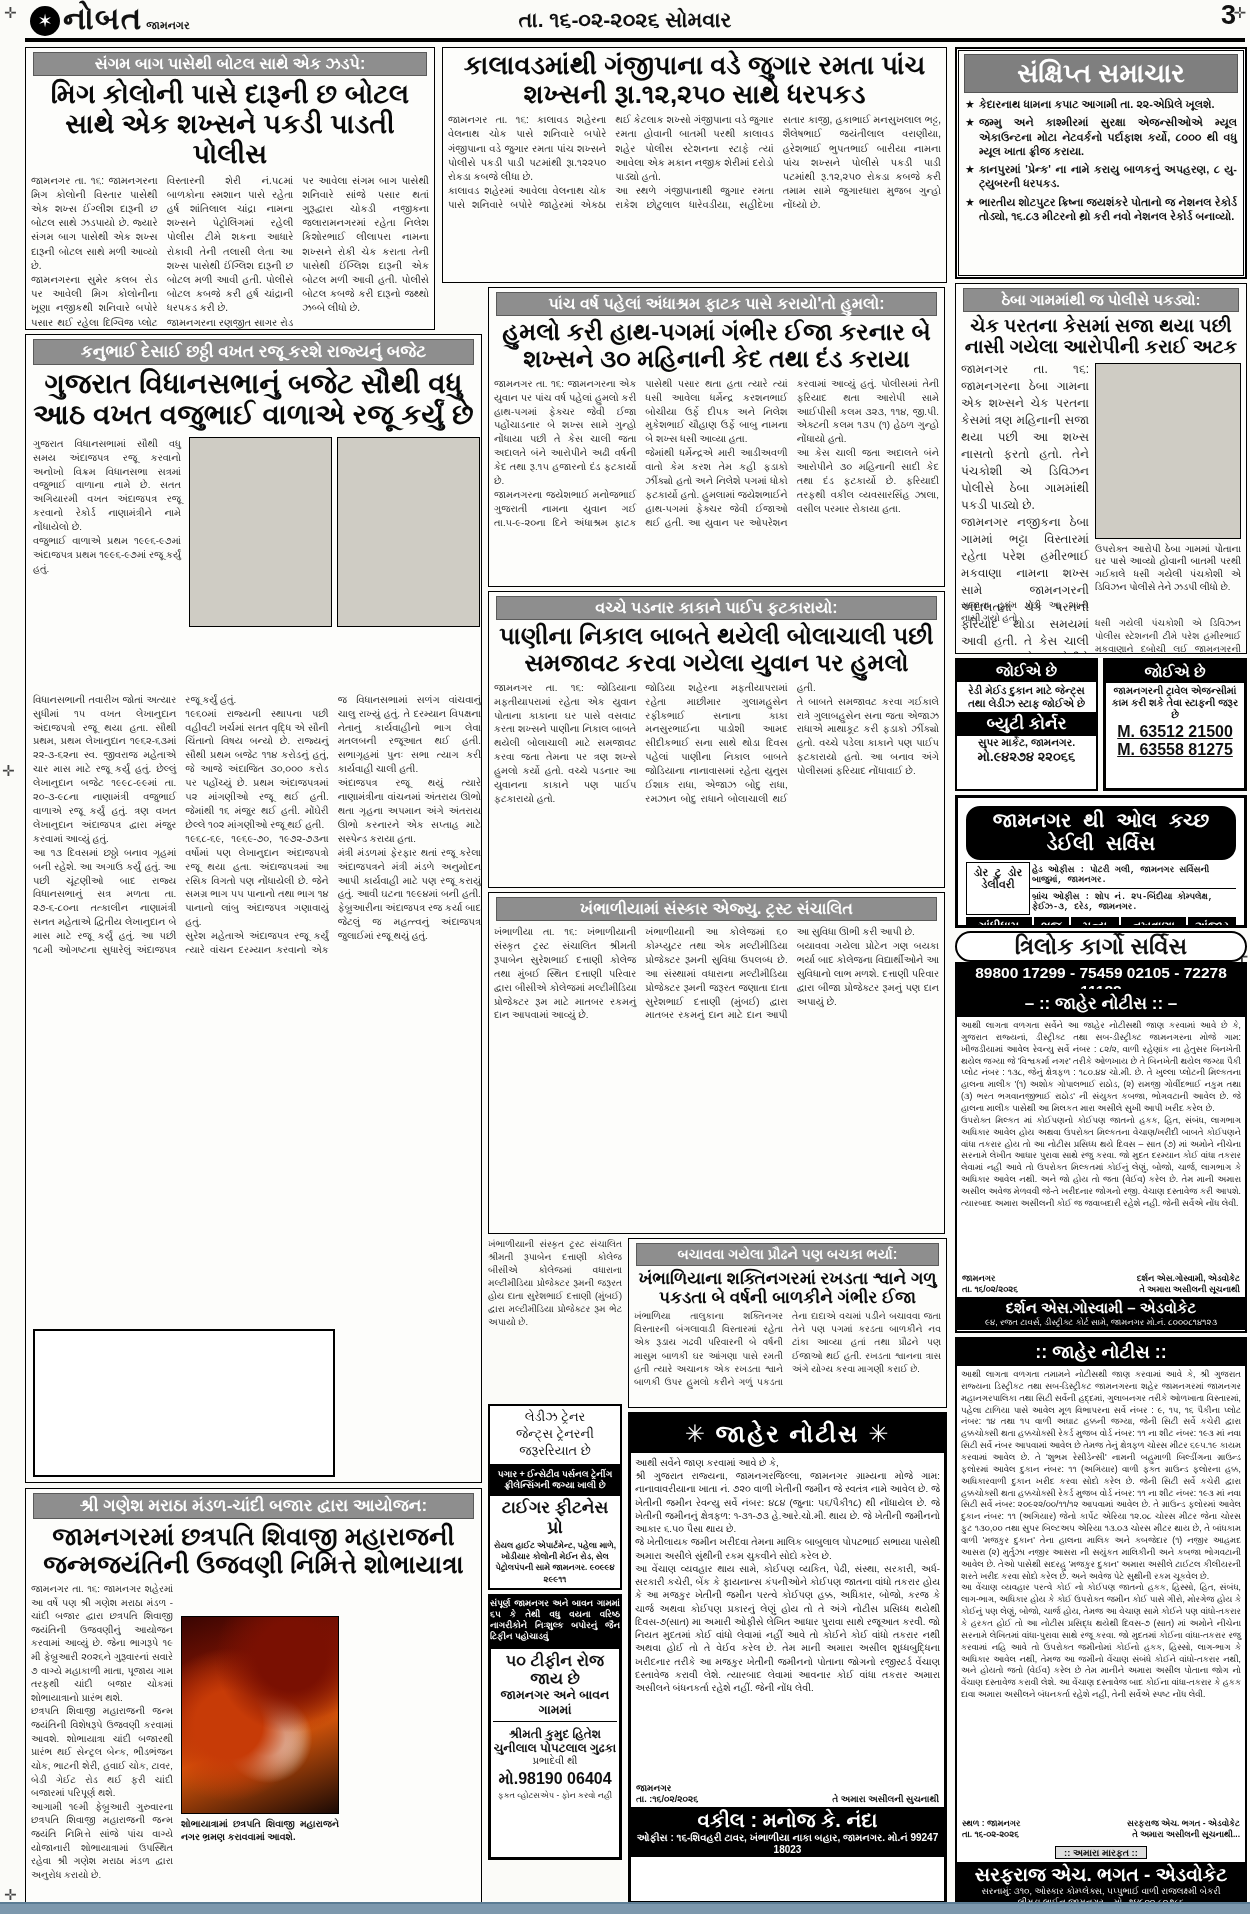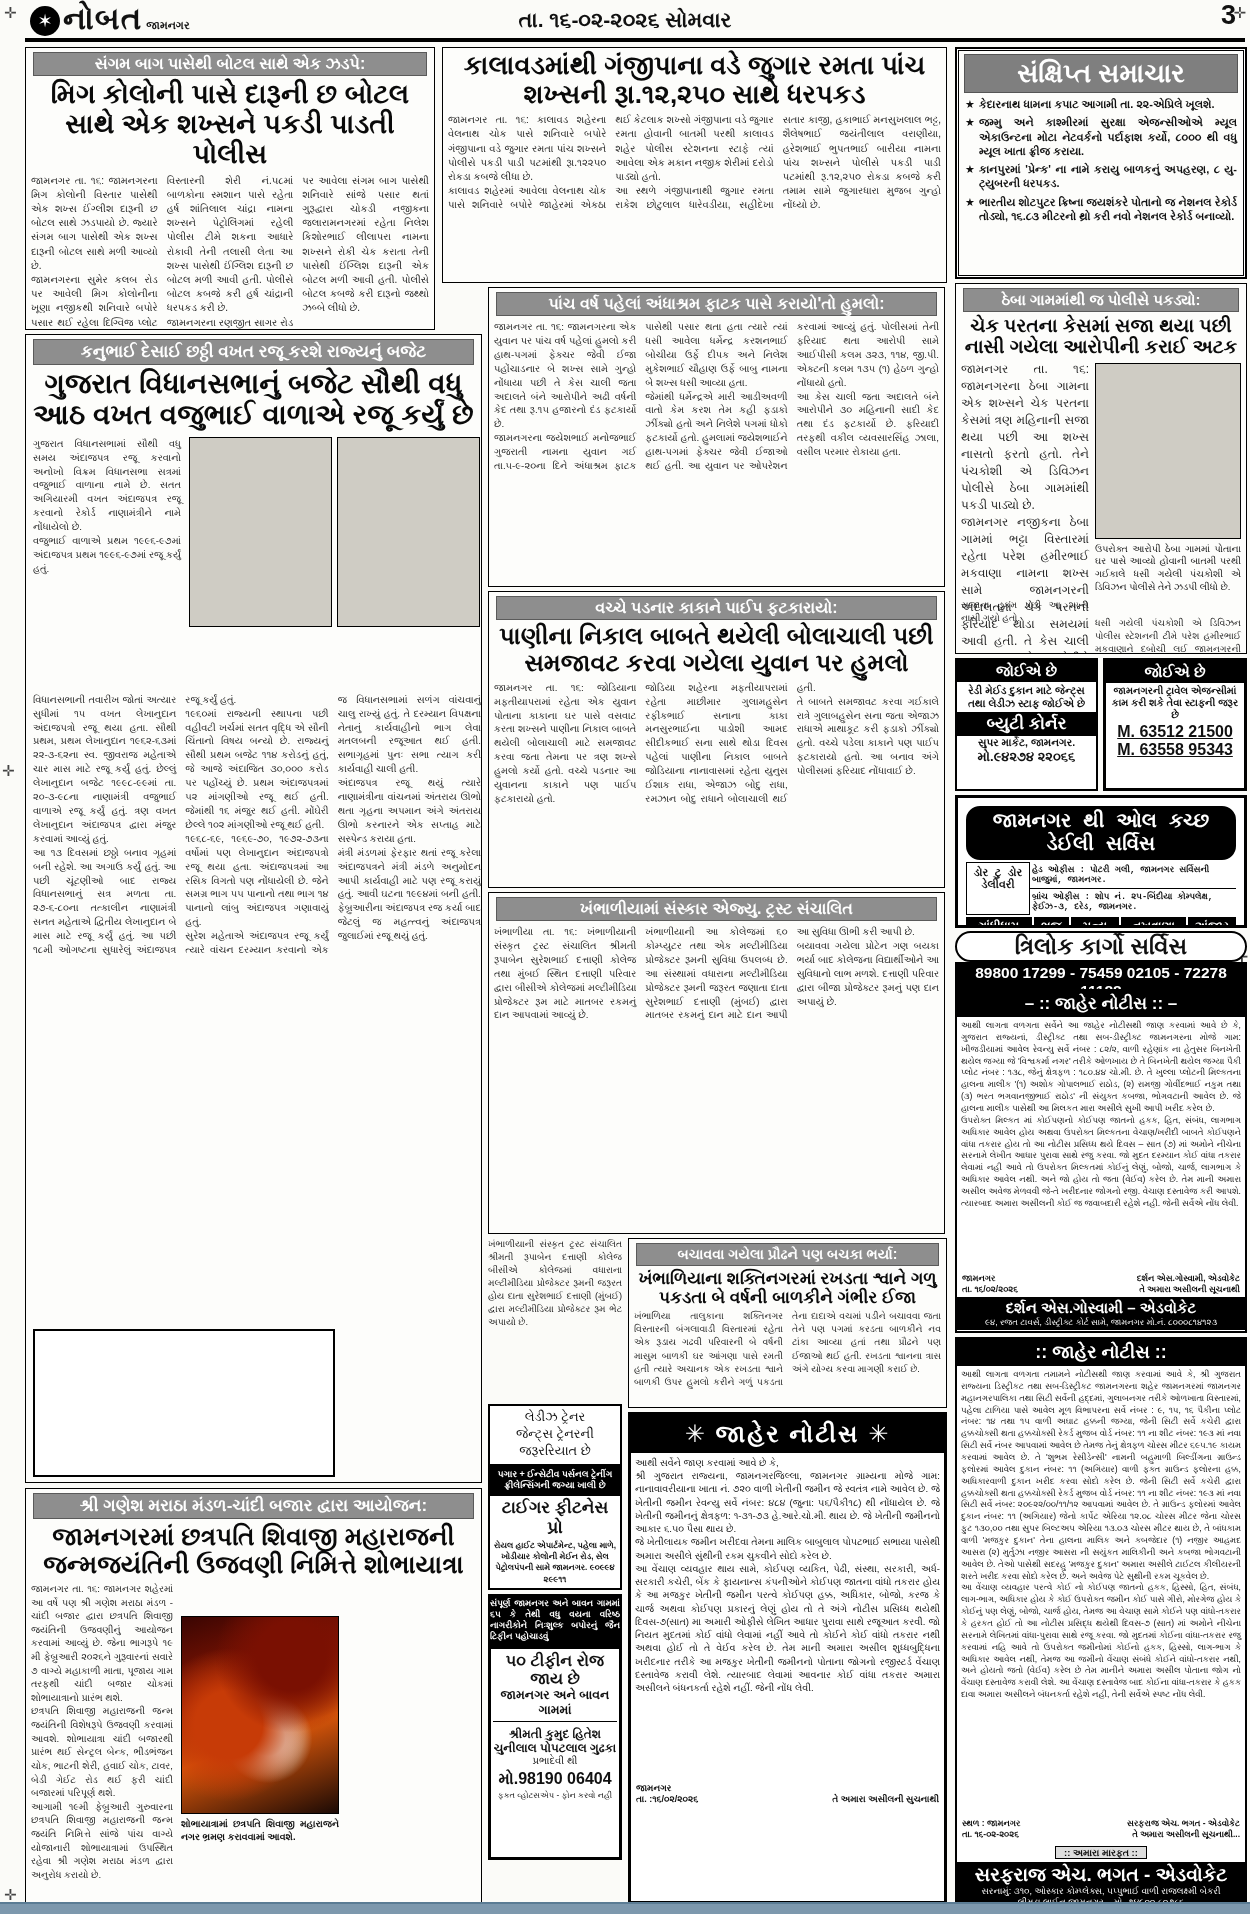--- a/index.html
+++ b/index.html
@@ -210,20 +210,21 @@
         </tbody>
           </table>
       </div>
       <div class="bd" style="position:absolute;left:314px;top:898px;width:136px;height:196px;font-size:9.3px;"></div>
 
     </div>
   </div>
 
   <div class="art" style="left:488px;top:287px;width:457px;height:300px;">
     <div class="kick" style="font-size:16px;">પાંચ વર્ષ પહેલાં અંધાશ્રમ ફાટક પાસે કરાયો'તો હુમલો:</div>
+    <div class="hl" style="font-size:24px;">હુમલો કરી હાથ-પગમાં ગંભીર ઈજા કરનાર બે શખ્સને ૩૦ મહિનાની કેદ તથા દંડ કરાયા</div>
     <div class="bd c3" style="font-size:9.8px;margin-top:4px;height:196px;">જામનગર તા. ૧૬: જામનગરના એક યુવાન પર પાંચ વર્ષ પહેલાં હુમલો કરી હાથ-પગમાં ફેક્ચર જેવી ઈજા પહોંચાડનાર બે શખ્સ સામે ગુન્હો નોંધાયા પછી તે કેસ ચાલી જતા અદાલતે બંને આરોપીને અઢી વર્ષની કેદ તથા રૂ.૧૫ હજારનો દંડ ફટકાર્યો છે.
 જામનગરના જયેશભાઈ મનોજભાઈ ગુજરાતી નામના યુવાન ગઈ તા.૫-૯-૨૦ના દિને અંધાશ્રમ ફાટક પાસેથી પસાર થતા હતા ત્યારે ત્યાં ધસી આવેલા ધર્મેન્દ્ર કરશનભાઈ બોચીયા ઉર્ફે દીપક અને નિલેશ મુકેશભાઈ ચૌહાણ ઉર્ફે બાબુ નામના બે શખ્સ ધસી આવ્યા હતા.
 જેમાંથી ધર્મેન્દ્રએ મારી આડીઅવળી વાતો કેમ કરશ તેમ કહી ફડાકો ઝીંક્યો હતો અને નિલેશે પગમાં ધોકો ફટકાર્યો હતો. હુમલામાં જયેશભાઈને હાથ-પગમાં ફેક્ચર જેવી ઈજાઓ થઈ હતી. આ યુવાન પર ઓપરેશન કરવામાં આવ્યું હતું. પોલીસમાં તેની ફરિયાદ થતા આરોપી સામે આઈપીસી કલમ ૩૨૩, ૧૧૪, જી.પી. એક્ટની કલમ ૧૩૫ (૧) હેઠળ ગુન્હો નોંધાયો હતો.
 આ કેસ ચાલી જતા અદાલતે બંને આરોપીને ૩૦ મહિનાની સાદી કેદ તથા દંડ ફટકાર્યો છે. ફરિયાદી તરફથી વકીલ વ્યવસારસિંહ ઝાલા, વસીલ પરમાર રોકાયા હતા.</div>
   </div>
 
   <div class="art" style="left:488px;top:591px;width:457px;height:297px;">
     <div class="kick" style="font-size:16px;">વચ્ચે પડનાર કાકાને પાઈપ ફટકારાયો:</div>
     <div class="hl" style="font-size:24px;">પાણીના નિકાલ બાબતે થયેલી બોલાચાલી પછી સમજાવટ કરવા ગયેલા યુવાન પર હુમલો</div>
     <div class="bd c3" style="font-size:9.8px;margin-top:4px;height:192px;">જામનગર તા. ૧૬: જોડિયાના મફતીયાપરામાં રહેતા એક યુવાન પોતાના કાકાના ઘર પાસે વસવાટ કરતા શખ્સને પાણીના નિકાલ બાબતે થયેલી બોલાચાલી માટે સમજાવટ કરવા જતા તેમના પર ત્રણ શખ્સે હુમલો કર્યો હતો. વચ્ચે પડનાર આ યુવાનના કાકાને પણ પાઈપ ફટકારાયો હતો.
@@ -254,20 +255,24 @@
 શ્રી ગુજરાત રાજ્યના, જામનગરજિલ્લા, જામનગર ગ્રામ્યના મોજે ગામ: નાનાવાવરીયાના ખાતા નં. ૭૨૦ વાળી ખેતીની જમીન જે સ્વતંત્ર નામે આવેલ છે. જે ખેતીની જમીન રેવન્યુ સર્વે નંબર: ૪૮૪ (જુના: ૫૬/પૈકી૧૮) થી નોંધાયેલ છે. જે ખેતીની જમીનનું ક્ષેત્રફળ: ૧-૩૧-૭૩ હે.આરે.ચો.મી. થાય છે. જે ખેતીની જમીનનો આકાર ૬.૫૦ પૈસા થાય છે.
 જે ખેતીલાયક જમીન ખરીદવા તેમના માલિક બાબુલાલ પોપટભાઈ સભાયા પાસેથી અમારા અસીલે સુંથીની રકમ ચુકવીને સોદો કરેલ છે.
 આ વેંચાણ વ્યવહાર થાય સામે, કોઈપણ વ્યકિત, પેઢી, સંસ્થા, સરકારી, અર્ધ-સરકારી કચેરી, બેંક કે ફાયનાન્સ કંપનીઓને કોઈપણ જાતના વાંધો તકરાર હોય કે આ મજકુર ખેતીની જમીન પરત્વે કોઈપણ હક્ક, અધિકાર, બોજો, કરજ કે ચાર્જ અથવા કોઈપણ પ્રકારનું લેણું હોય તો તે અંગે નોટીસ પ્રસિધ્ધ થયેથી દિવસ-૭(સાત) મા અમારી ઓફીસે લેખિત આધાર પુરાવા સાથે રજૂઆત કરવી. જો નિયત મુદતમાં કોઈ વાંધો લેવામાં નહીં આવે તો કોઈને કોઈ વાંધો તકરાર નથી અથવા હોઈ તો તે વેઈવ કરેલ છે. તેમ માની અમારા અસીલ શુધ્ધબુદ્ધિના ખરીદનાર તરીકે આ મજકુર ખેતીની જમીનનો પોતાના જોગનો રજીસ્ટર્ડ વેંચાણ દસ્તાવેજ કરાવી લેશે. ત્યારબાદ લેવામાં આવનાર કોઈ વાંધા તકરાર અમારા અસીલને બંધનકર્તા રહેશે નહીં. જેની નોંધ લેવી.</div>
     <div class="signrow">
         <span>જામનગર</span>
       </div>
     <div class="signrow">
         <span>તા. :૧૬/૦૨/૨૦૨૬</span>
         <span>તે અમારા અસીલની સુચનાથી</span>
       </div>
+    <div class="blackbar" style="margin-top:2px;padding:2px 0;">
+      <div style="font-size:20px;font-weight:bold;">વકીલ : મનોજ કે. નંદા</div>
+      <div style="font-size:10px;font-weight:bold;">ઓફીસ : ૧૬-શિવહરી ટાવર, ખંભાળીયા નાકા બહાર, જામનગર. મો.નં 99247 18023</div>
+    </div>
   </div>
 
   <div style="position:absolute;left:488px;top:1238px;width:134px;height:666px;">
     <div class="bd" style="font-size:9.2px;height:150px;">ખંભાળીયાની સંસ્કૃત ટ્રસ્ટ સંચાલિત શ્રીમતી રૂપાબેન દત્તાણી કોલેજ બીસીએ કોલેજમાં વધારાના મલ્ટીમીડિયા પ્રોજેક્ટર રૂમની જરૂરત હોય દાતા સુરેશભાઈ દત્તાણી (મુંબઈ) દ્વારા મલ્ટીમીડિયા પ્રોજેક્ટર રૂમ ભેટ અપાયો છે.</div>
     <div class="adbox" style="position:static;width:134px;height:62px;margin-top:16px;font-weight:normal;text-align:center;font-size:13px;line-height:1.3;padding-top:3px;">
       <div>લેડીઝ ટ્રેનર</div>
       <div>જેન્ટ્સ ટ્રેનરની</div>
       <div>જરૂરરિયાત છે</div>
     </div>
     <div class="blackbar" style="font-size:9px;font-weight:bold;padding:3px 2px;">પગાર + ઈન્સેટીવ પર્સનલ ટ્રેનીંગ ફ્રીલેન્સિંગની જગ્યા ખાલી છે</div>
@@ -305,21 +310,21 @@
     <div style="font-size:10.5px;font-weight:bold;padding:2px;">રેડી મેઈડ દુકાન માટે જેન્ટ્સ તથા લેડીઝ સ્ટાફ જોઈએ છે</div>
     <div class="blackbar" style="font-size:17px;font-weight:bold;padding:2px 0;">બ્યુટી કોર્નર</div>
     <div style="font-size:10.5px;font-weight:bold;">સુપર માર્કેટ, જામનગર.</div>
     <div style="font-size:13px;font-weight:bold;">મો.૯૪૨૭૪ ૨૨૦૬૬</div>
   </div>
 
   <div class="adbox" style="left:1103px;top:658px;width:144px;height:133px;text-align:center;border-width:3px;">
     <div class="blackbar" style="font-size:15px;font-weight:bold;padding:2px 0;">જોઈએ છે</div>
     <div style="font-size:10px;font-weight:bold;padding:2px;">જામનગરની ટ્રાવેલ એજન્સીમાં કામ કરી શકે તેવા સ્ટાફની જરૂર છે</div>
     <div style="font-size:16px;font-weight:bold;text-decoration:underline;">M. 63512 21500</div>
-    <div style="font-size:16px;font-weight:bold;text-decoration:underline;">M. 63558 95343</div>
+    <div style="font-size:16px;font-weight:bold;text-decoration:underline;">M. 63558 81275</div>
   </div>
 
   <div class="adbox" style="left:955px;top:795px;width:292px;height:133px;border-width:3px;padding:8px;font-family:Liberation Mono, monospace;">
     <div class="pill" style="font-size:20px;padding:2px 0;">જામનગર થી ઓલ કચ્છ ડેઈલી સર્વિસ</div>
     <div style="display:flex;margin-top:2px;">
       <div style="flex:0 0 64px;border:1px solid #000;font-weight:bold;font-size:11px;text-align:center;padding-top:4px;">
         <div>ડોર ટુ ડોર</div>
         <div>ડેલીવરી</div>
       </div>
       <div style="flex:1;font-size:8.6px;font-weight:bold;">

